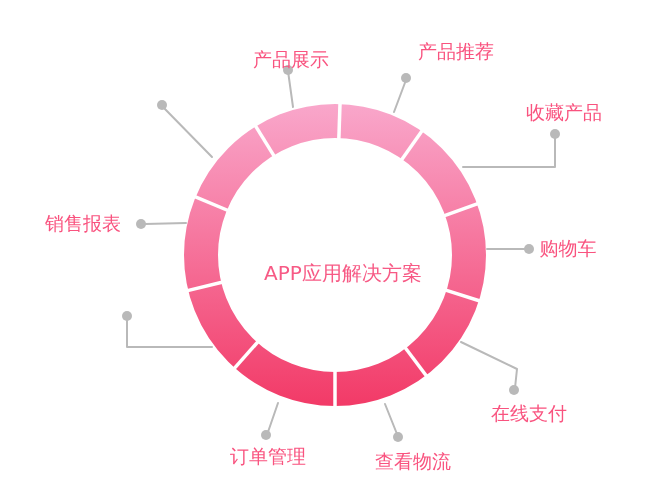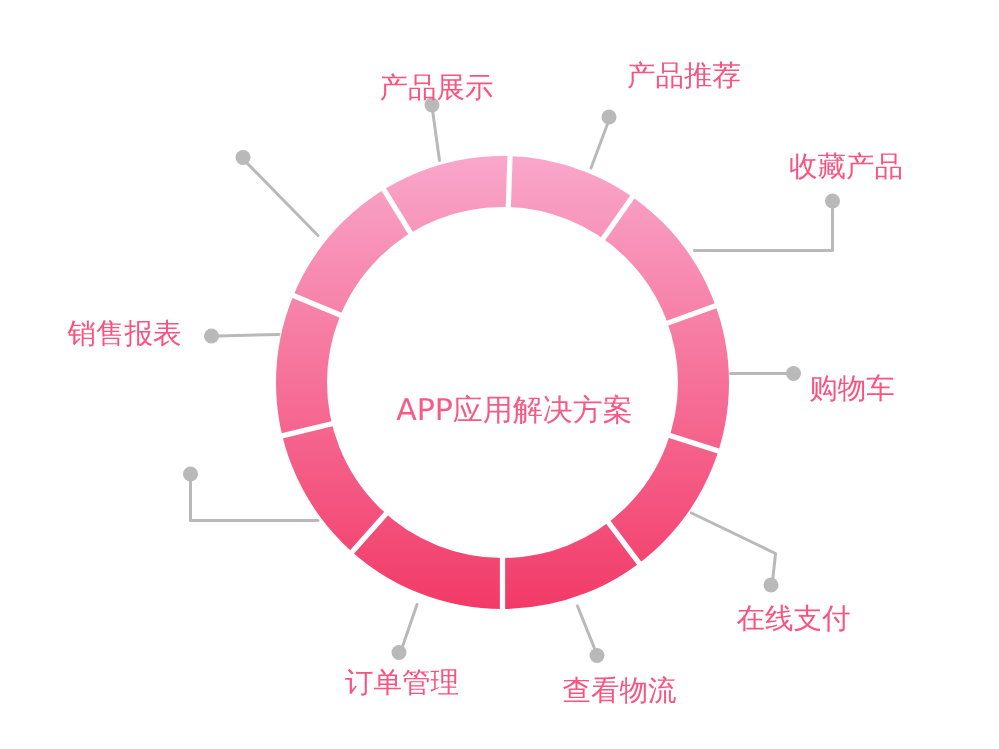--- a/index.html
+++ b/index.html
@@ -32,21 +32,21 @@
     color:var(--title-red);font-size:34px;line-height:1;white-space:nowrap;
   }
   .subtitle{
     position:absolute;transform:translate(-50%,-50%);
     color:var(--subtitle-pink);font-size:20px;line-height:1;white-space:nowrap;
   }
   
   .lbl-product-display{left:291px;top:59px;}
   .lbl-product-recommend{left:416px;top:51px;margin-left:40px;}
   .lbl-favorite-product{left:554px;top:112px;padding-left:20px;}
-  .lbl-shopping-cart{left:568px;top:248px;margin-top:12px;}
+  .lbl-shopping-cart{left:568px;top:248px;}
   .lbl-online-payment{left:529px;top:413px;text-align:center;}
   .lbl-view-logistics{left:413px;top:461px;}
   .lbl-order-management{left:268px;top:456px;}
   .lbl-sales-report{left:122px;top:296px;}
   .lbl-promotion-push{left:83px;top:223px;}
   .lbl-goods-management{left:159px;top:84px;}
   .title-pos{left:340px;top:238px;}
   .subtitle-pos{left:343px;top:273px;}
 </style>
 </head>

